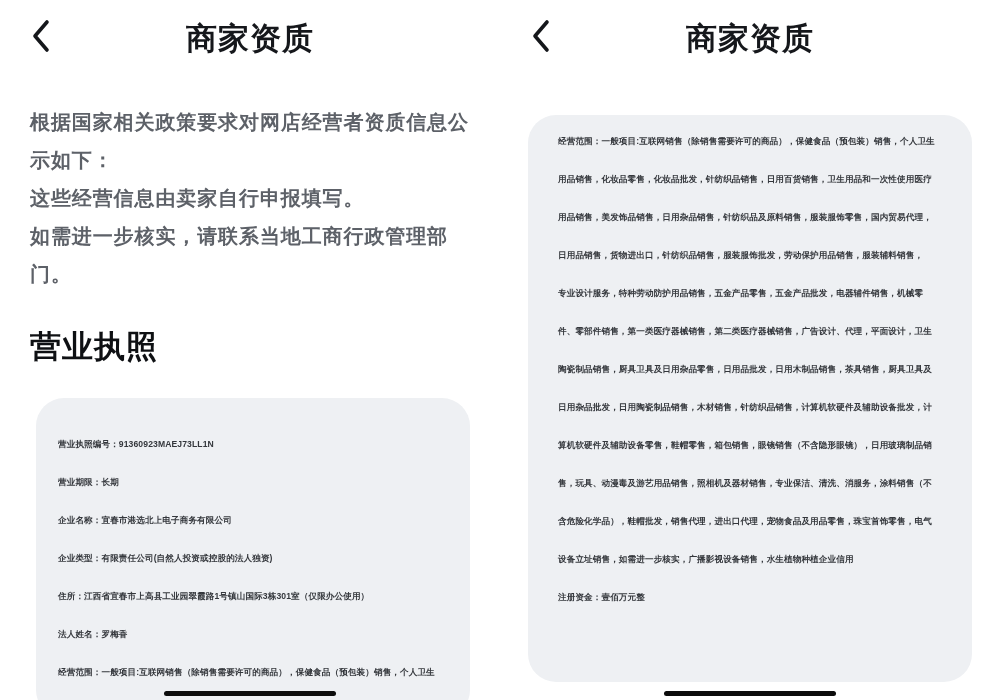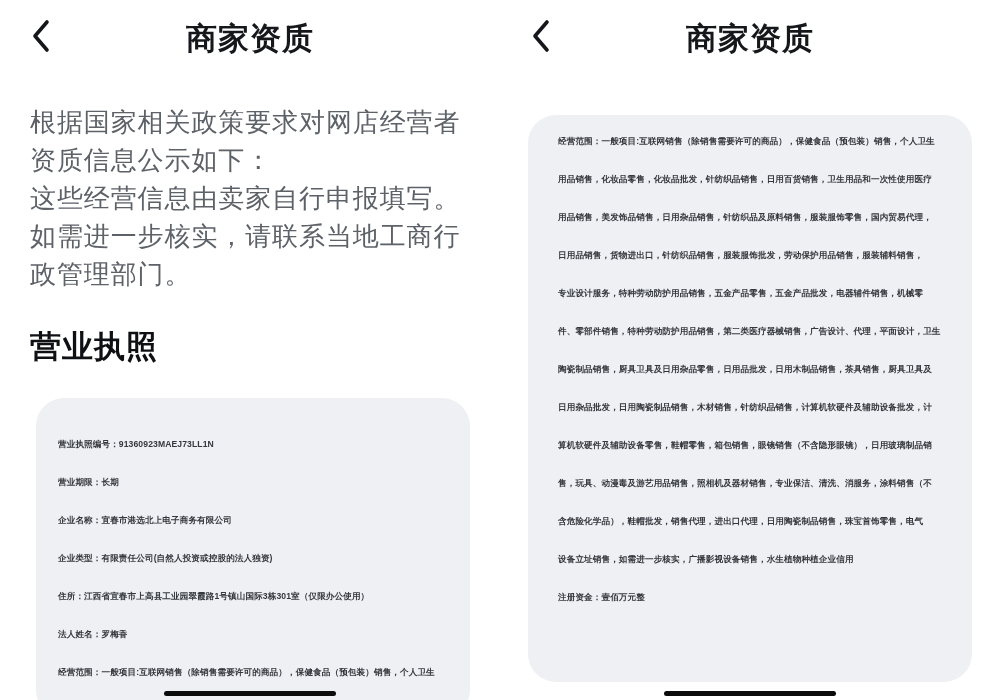--- a/index.html
+++ b/index.html
@@ -18,22 +18,22 @@
     background: transparent; border: none; padding: 0;
   }
   .nav-title {
     position: absolute; left: 60px; right: 60px; top: 18px; text-align: center;
     font-size: 31px; font-weight: 700; color: #15171b; letter-spacing: 1px;
     white-space: nowrap;
   }
 
   .disclaimer {
     position: absolute; left: 30px; top: 103px; width: 440px;
-    font-size: 26px; line-height: 38px; letter-spacing: 0.9px;
-    color: #5d6168; white-space: pre-line;
+    font-size: 20px; line-height: 38px; letter-spacing: 0.9px;
+    color: #5d6168; white-space: pre-line; font-weight: bold;
   }
   .section-title {
     position: absolute; left: 30px; top: 326px;
     font-size: 31px; font-weight: 700; color: #0e1013; letter-spacing: 1px; font-family: Liberation Serif, serif;
   }
 
   .card { position: absolute; background: #eef0f3; border-radius: 28px; box-sizing: border-box; }
   .license-card { left: 36px; top: 398px; width: 434px; height: 320px; padding: 28px 22px 0; }
   .scope-card   { left: 28px; top: 115px; width: 444px; height: 567px; padding: 8px 30px 0; }
 
@@ -95,26 +95,26 @@
       </button>
       <div class="nav-title">商家资质</div>
     </div>
 
     <div class="card scope-card">
       <div class="card-line">经营范围：一般项目:互联网销售（除销售需要许可的商品），保健食品（预包装）销售，个人卫生</div>
       <div class="card-line">用品销售，化妆品零售，化妆品批发，针纺织品销售，日用百货销售，卫生用品和一次性使用医疗</div>
       <div class="card-line">用品销售，美发饰品销售，日用杂品销售，针纺织品及原料销售，服装服饰零售，国内贸易代理，</div>
       <div class="card-line">日用品销售，货物进出口，针纺织品销售，服装服饰批发，劳动保护用品销售，服装辅料销售，</div>
       <div class="card-line">专业设计服务，特种劳动防护用品销售，五金产品零售，五金产品批发，电器辅件销售，机械零</div>
-      <div class="card-line">件、零部件销售，特种劳动防护用品销售，第二类医疗器械销售，广告设计、代理，平面设计，卫生</div>
+      <div class="card-line">件、零部件销售，第一类医疗器械销售，第二类医疗器械销售，广告设计、代理，平面设计，卫生</div>
       <div class="card-line">陶瓷制品销售，厨具卫具及日用杂品零售，日用品批发，日用木制品销售，茶具销售，厨具卫具及</div>
       <div class="card-line">日用杂品批发，日用陶瓷制品销售，木材销售，针纺织品销售，计算机软硬件及辅助设备批发，计</div>
       <div class="card-line">算机软硬件及辅助设备零售，鞋帽零售，箱包销售，眼镜销售（不含隐形眼镜），日用玻璃制品销</div>
       <div class="card-line">售，玩具、动漫毒及游艺用品销售，照相机及器材销售，专业保洁、清洗、消服务，涂料销售（不</div>
-      <div class="card-line">含危险化学品），鞋帽批发，销售代理，进出口代理，日用陶瓷制品销售，珠宝首饰零售，电气</div>
+      <div class="card-line">含危险化学品），鞋帽批发，销售代理，进出口代理，宠物食品及用品零售，珠宝首饰零售，电气</div>
       <div class="card-line">设备立址销售，如需进一步核实，广播影视设备销售，水生植物种植企业信用</div>
       <div class="card-line">注册资金：壹佰万元整</div>
     </div>
 
     <div class="home-indicator"></div>
   </div>
 
 </div>
 
 </body></html>

